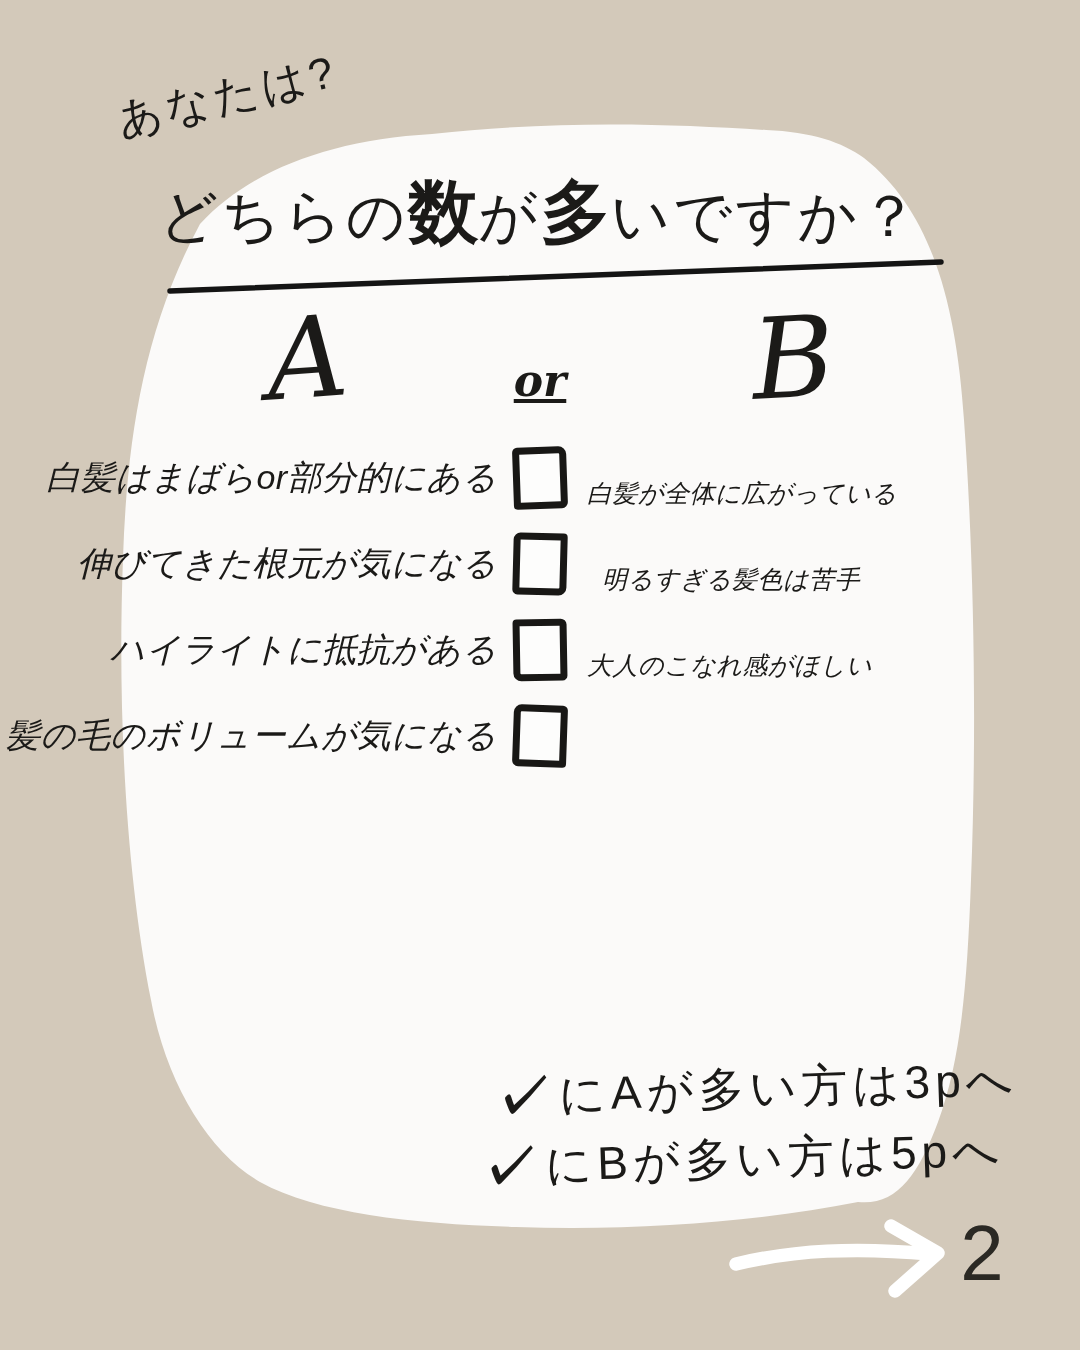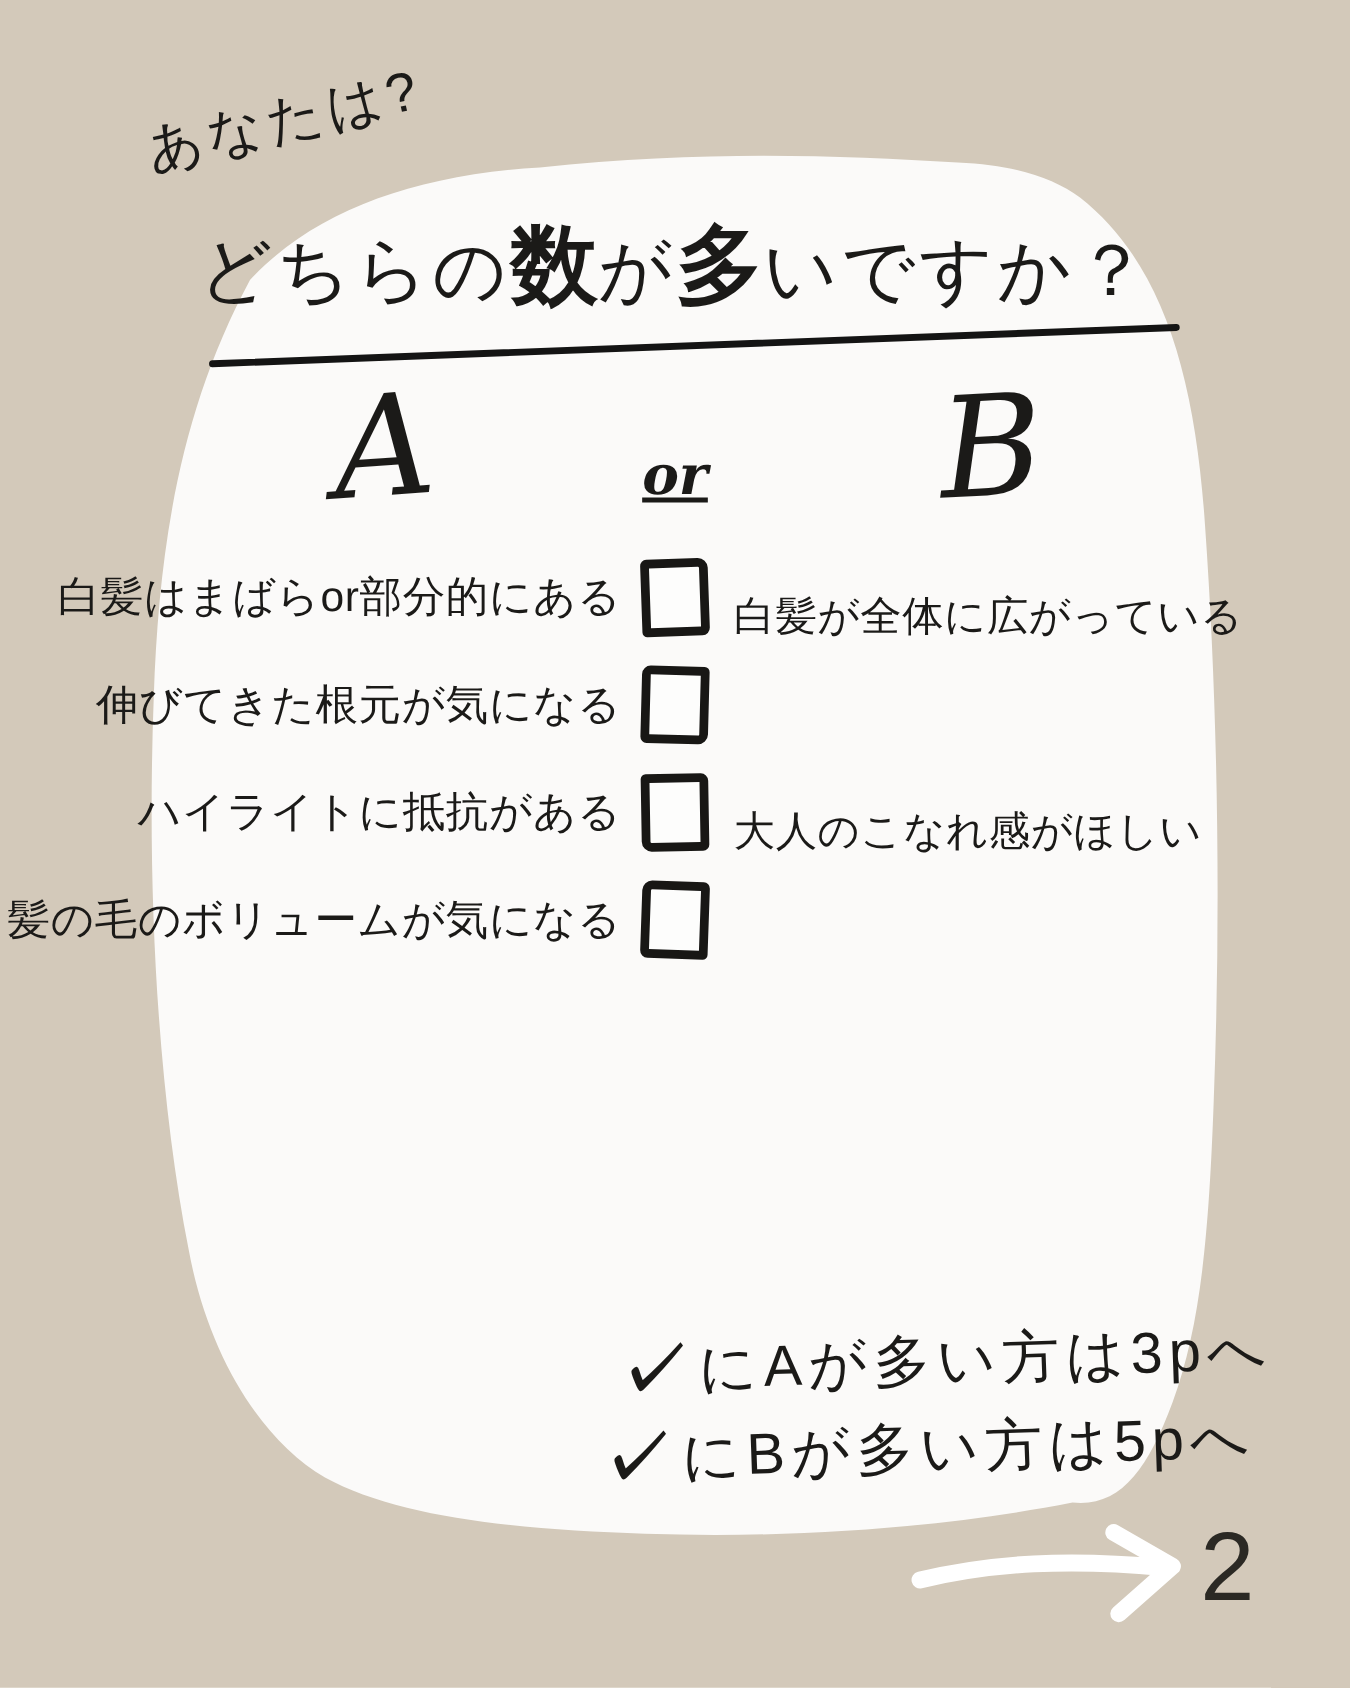--- a/index.html
+++ b/index.html
@@ -39,39 +39,39 @@
   }
   .col-a { left: 232px; transform: rotate(-4deg); }
   .col-b { left: 718px; transform: rotate(-3deg); }
   .col-or {
     position: absolute; left: 500px; top: 355px; width: 80px; text-align: center;
     font-family: "DejaVu Serif", serif; font-style: italic;
     font-size: 44px; font-weight: 700; text-decoration: underline;
   }
 
   
-  .rows { position: absolute; left: 0; top: 435px; width: 860px; }
+  .rows { position: absolute; left: 0; top: 435px; width: 860px; font-style: italic; }
   .row { display: flex; align-items: center; height: 86px; }
   .cell-a {
     flex: 0 0 497px; text-align: right; font-size: 34px;
     white-space: nowrap; letter-spacing: 0.5px;
   }
   .box-zone { flex: 0 0 86px; display: flex; justify-content: center; align-items: center; }
   .checkbox {
     width: 40px; height: 48px;
     border: 7px solid #181715; border-radius: 5px 8px 6px 4px;
     background: #fdfdfc; transform: rotate(-2deg);
   }
   .row:nth-child(2) .checkbox { transform: rotate(1.5deg); border-radius: 7px 4px 8px 5px; }
   .row:nth-child(3) .checkbox { transform: rotate(-1deg); border-radius: 4px 6px 5px 8px; }
   .row:nth-child(4) .checkbox { transform: rotate(2deg);  border-radius: 8px 5px 4px 6px; }
   .row:nth-child(5) .checkbox { transform: rotate(-2.5deg); border-radius: 6px 4px 7px 5px; }
   .row:nth-child(6) .checkbox { transform: rotate(1deg);  border-radius: 5px 7px 4px 8px; }
   .cell-b {
-    flex: 1 1 auto; text-align: right; font-size: 33px;
+    flex: 1 1 auto; text-align: right; font-size: 25px;
     white-space: nowrap; padding-left: 4px; letter-spacing: 0.5px; margin-top: 30px;
   }
 
   
   .notes { position: absolute; left: 478px; top: 1058px; transform: rotate(-2deg); }
   .note { display: flex; align-items: flex-start; height: 70px; font-size: 46px; white-space: nowrap; }
   .note:first-child { padding-left: 16px; }
   .note .check {
     font-size: 58px; font-weight: 700; line-height: 46px;
     margin-right: 8px; transform: translateY(8px) rotate(6deg);
@@ -124,20 +124,21 @@
       <div class="box-zone">
           <span class="checkbox"></span>
         </div>
       <div class="cell-b">白髪が全体に広がっている</div>
     </div>
     <div class="row">
       <div class="cell-a">伸びてきた根元が気になる</div>
       <div class="box-zone">
           <span class="checkbox"></span>
         </div>
+      <div class="cell-b">明るすぎる髪色は苦手</div>
     </div>
     <div class="row">
       <div class="cell-a">ハイライトに抵抗がある</div>
       <div class="box-zone">
           <span class="checkbox"></span>
         </div>
       <div class="cell-b">大人のこなれ感がほしい</div>
     </div>
     <div class="row">
       <div class="cell-a">髪の毛のボリュームが気になる</div>

